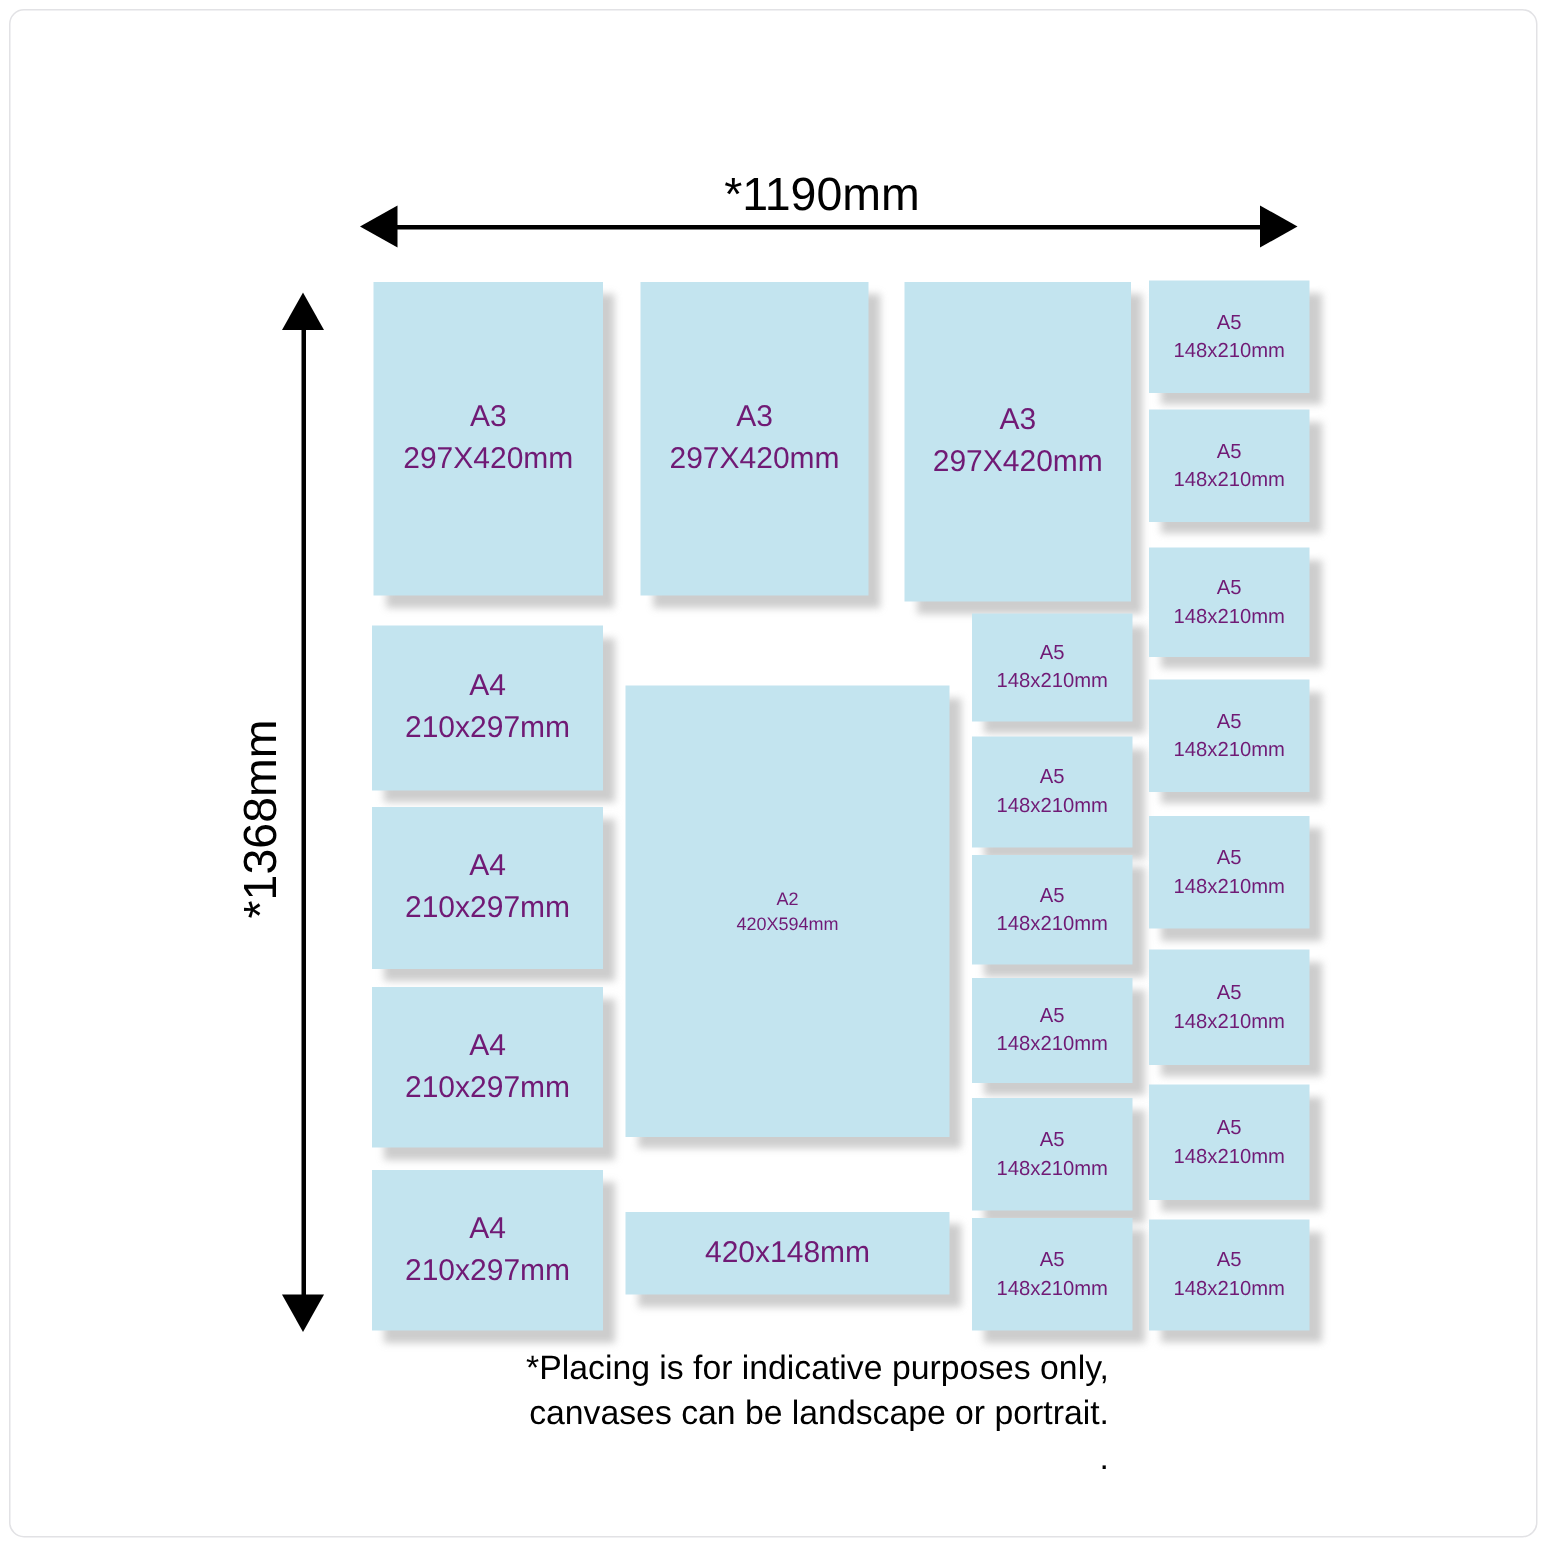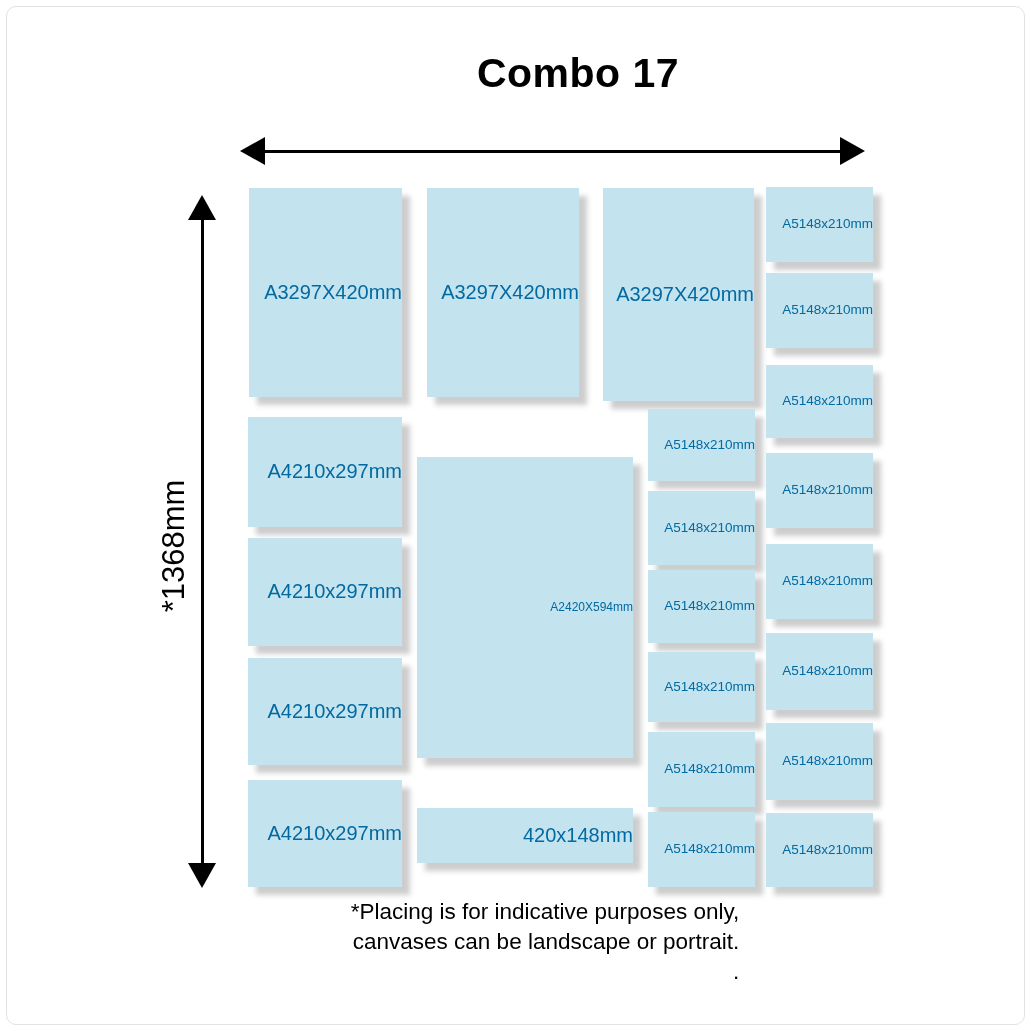--- a/index.html
+++ b/index.html
@@ -112,47 +112,47 @@
     border-left: 14.5px solid transparent;
     border-right: 14.5px solid transparent;
     border-top: 25px solid #000;
   }
   
   .box {
     position: absolute;
     background: var(--box-fill, #c3e4ef);
     box-shadow: 8px 8px 5px rgba(130,130,130,0.40);
     display: flex;
-    flex-direction: row;
+    flex-direction: column;
     align-items: center;
-    justify-content: flex-end;
+    justify-content: center;
     text-align: center;
     line-height: 1.38;
-    color: #0369a1;
+    color: #701a75;
   }
   .footer {
     position: absolute;
     top: 897px;
     left: 545px;
     transform: translateX(-50%);
     text-align: right;
     font-size: 22.5px;
     line-height: 30px;
     white-space: nowrap;
   }
 </style>
 </head>
 <body>
 
 <div id="stage">
 
   <div class="frame"></div>
 
-  <div class="title">Combo 17</div>
-
+
+  <div class="width-label">*1190mm</div>
 
   <div class="arrow-h">
     <span class="head-left"></span>
     <span class="line"></span>
     <span class="head-right"></span>
   </div>
 
   <div class="height-label">*1368mm</div>
 
   <div class="arrow-v">

